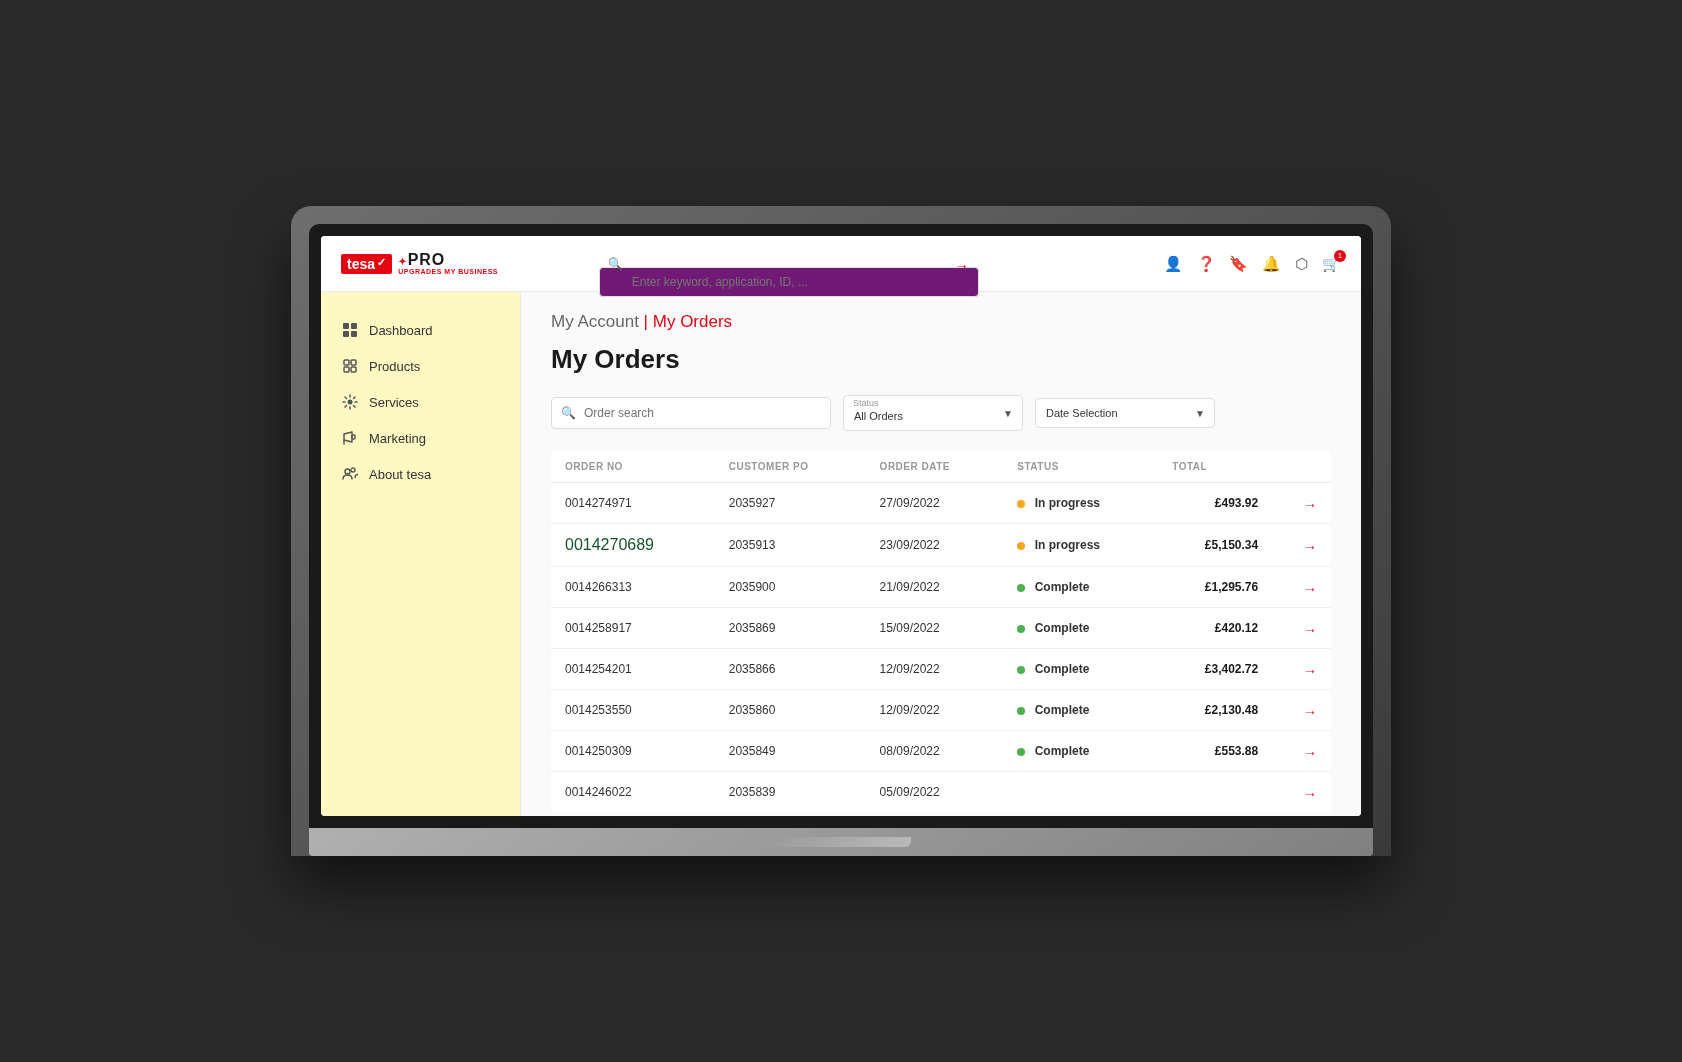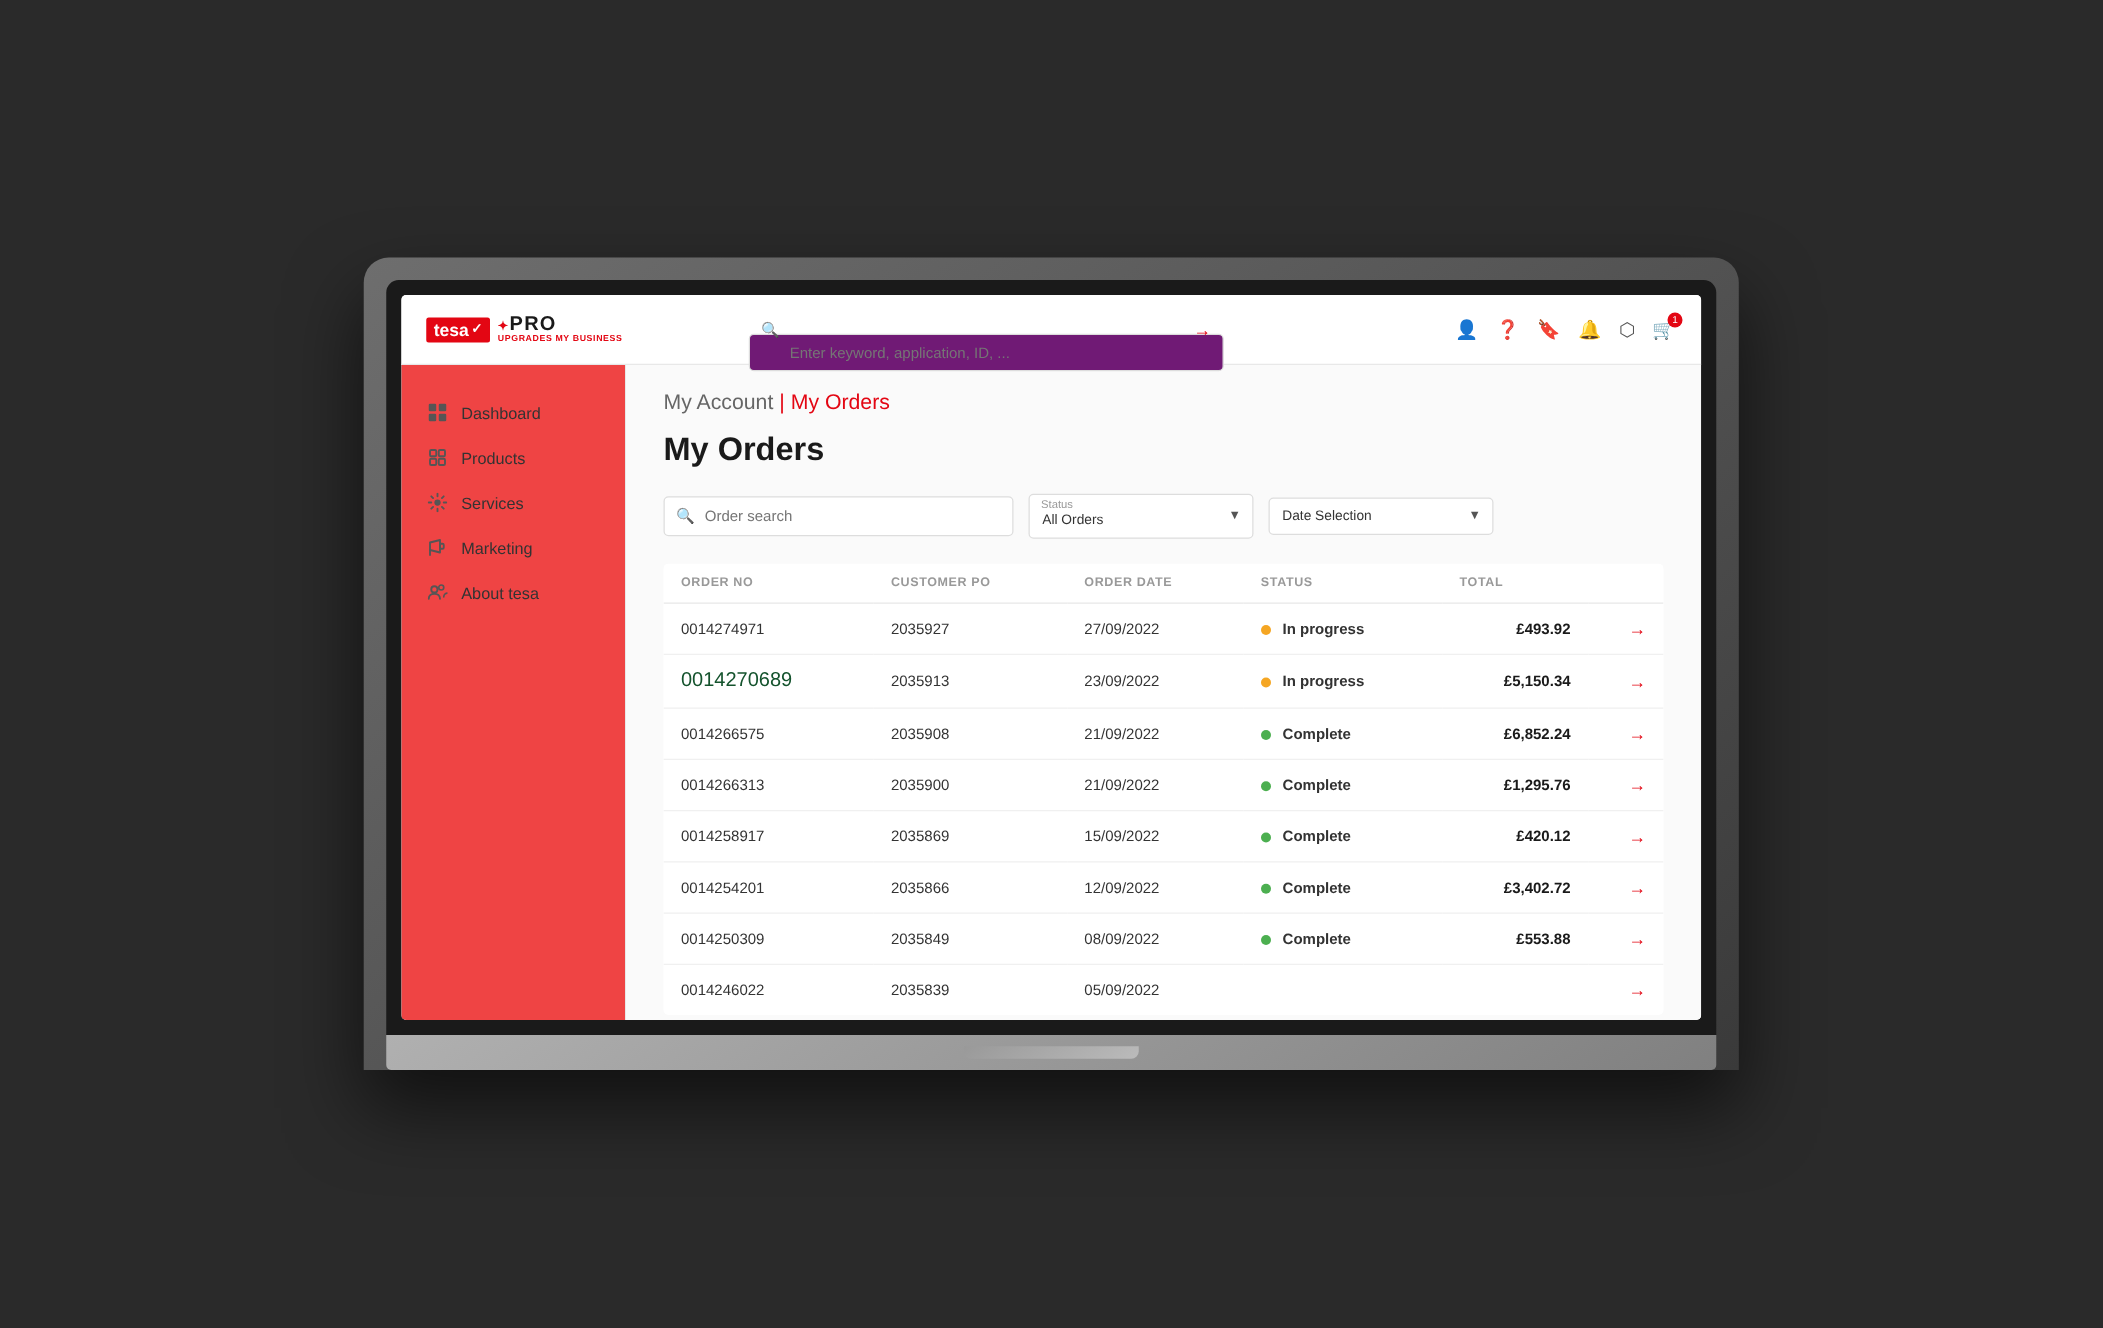--- a/index.html
+++ b/index.html
@@ -175,22 +175,22 @@
 
     
     .body-layout {
       display: flex;
       flex: 1;
       overflow: hidden;
     }
 
     
     .sidebar {
-      width: 180px;
-      background: #ef4444;
+      width: 200px;
+      background: #fef9c3;
       border-right: 1px solid #e8e8e8;
       padding: 20px 0;
       flex-shrink: 0;
     }
     .sidebar-item {
       display: flex;
       align-items: center;
       gap: 10px;
       padding: 10px 20px;
       cursor: pointer;
@@ -521,31 +521,20 @@
       <td style="font-size:12px;color:#333;">2035913</td>
       <td style="font-size:12px;color:#333;">23/09/2022</td>
       <td>
         <span class="status-dot in-progress"></span>
         <span class="status-text">In progress</span>
       </td>
       <td class="td-total"><span class="total-amount">£5,150.34</span></td>
       <td class="td-arrow"><span class="row-arrow">→</span></td>
     </tr>
                   <tr style="cursor: pointer;">
-      <td style="font-size:12px;color:#333;">0014266575</td>
-      <td style="font-size:12px;color:#333;">2035908</td>
-      <td style="font-size:12px;color:#333;">21/09/2022</td>
-      <td>
-        <span class="status-dot complete"></span>
-        <span class="status-text">Complete</span>
-      </td>
-      <td class="td-total"><span class="total-amount">£6,852.24</span></td>
-      <td class="td-arrow"><span class="row-arrow">→</span></td>
-    </tr>
-                  <tr style="cursor: pointer;">
       <td style="font-size:12px;color:#333;">0014266313</td>
       <td style="font-size:12px;color:#333;">2035900</td>
       <td style="font-size:12px;color:#333;">21/09/2022</td>
       <td>
         <span class="status-dot complete"></span>
         <span class="status-text">Complete</span>
       </td>
       <td class="td-total"><span class="total-amount">£1,295.76</span></td>
       <td class="td-arrow"><span class="row-arrow">→</span></td>
     </tr>
@@ -562,20 +551,31 @@
     </tr>
                   <tr style="cursor: pointer;">
       <td style="font-size:12px;color:#333;">0014254201</td>
       <td style="font-size:12px;color:#333;">2035866</td>
       <td style="font-size:12px;color:#333;">12/09/2022</td>
       <td>
         <span class="status-dot complete"></span>
         <span class="status-text">Complete</span>
       </td>
       <td class="td-total"><span class="total-amount">£3,402.72</span></td>
+      <td class="td-arrow"><span class="row-arrow">→</span></td>
+    </tr>
+                  <tr style="cursor: pointer;">
+      <td style="font-size:12px;color:#333;">0014253550</td>
+      <td style="font-size:12px;color:#333;">2035860</td>
+      <td style="font-size:12px;color:#333;">12/09/2022</td>
+      <td>
+        <span class="status-dot complete"></span>
+        <span class="status-text">Complete</span>
+      </td>
+      <td class="td-total"><span class="total-amount">£2,130.48</span></td>
       <td class="td-arrow"><span class="row-arrow">→</span></td>
     </tr>
                   <tr style="cursor: pointer;">
       <td style="font-size:12px;color:#333;">0014250309</td>
       <td style="font-size:12px;color:#333;">2035849</td>
       <td style="font-size:12px;color:#333;">08/09/2022</td>
       <td>
         <span class="status-dot complete"></span>
         <span class="status-text">Complete</span>
       </td>

